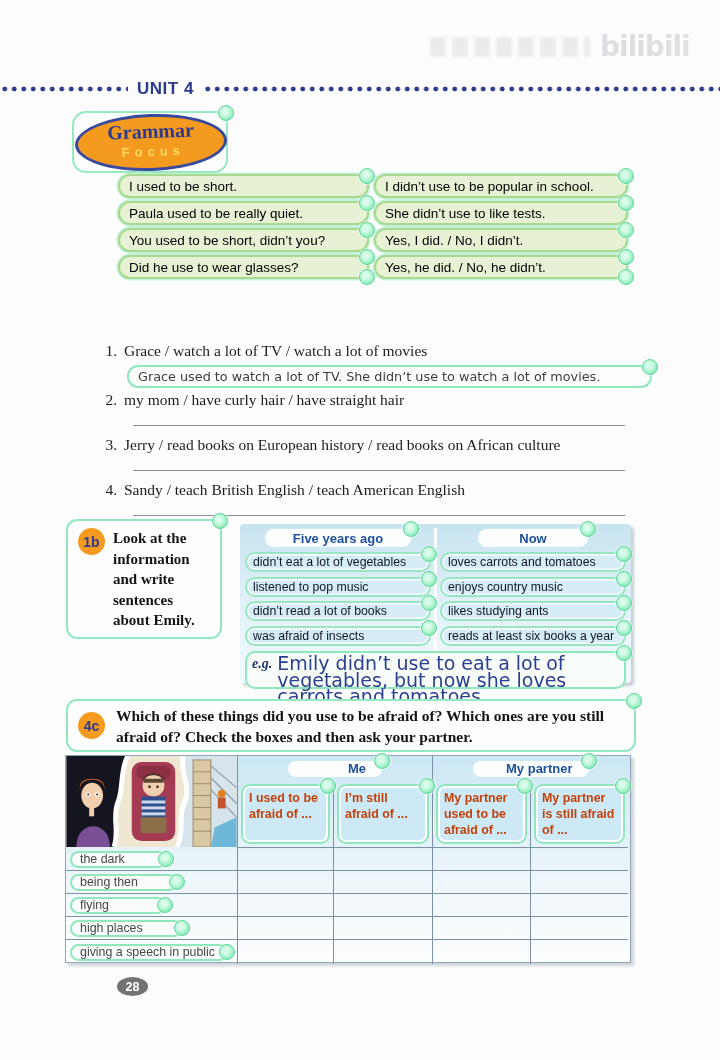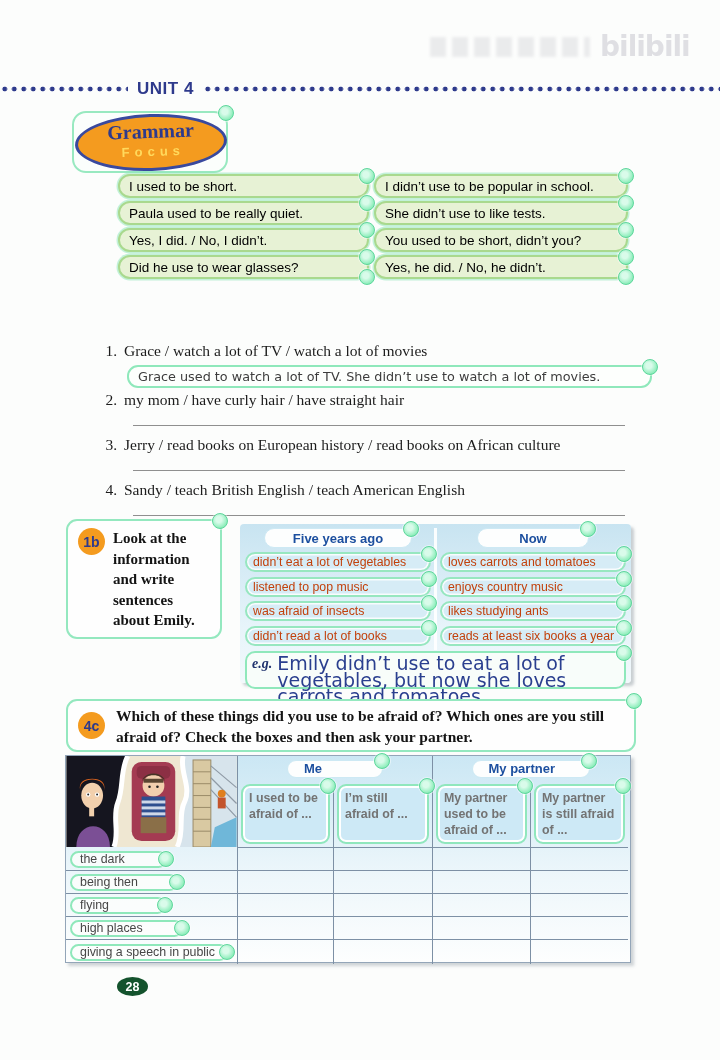--- a/index.html
+++ b/index.html
@@ -59,51 +59,51 @@
             background:linear-gradient(180deg,#c8e4f1,#e7f4fa 65%,#f2f9fc);
             box-shadow:3px 3px 3px rgba(150,160,168,.5);box-sizing:border-box;padding:4px 3px 0;}
   .b4-cols{display:flex;}
   .b4-col{width:190px;}
   .b4-divider{width:3px;background:rgba(255,255,255,.9);margin:0 1px;}
   .b4-head{position:relative;margin:0 auto 4px;height:18px;border-radius:11px;background:#fdfefe;
            border:1.5px solid #cde9f4;color:#1c4f9f;font-weight:bold;font-size:13px;
            display:flex;align-items:center;justify-content:center;}
   .b4-row{position:relative;height:16px;margin:0 2px 4.5px;border-radius:10px;background:#d6ecf6;
           border:2px solid #97e7c0;box-shadow:inset 0 0 0 1.5px rgba(255,255,255,.85);
-          color:#c2410c;font-size:12.3px;display:flex;align-items:center;padding:0 6px;white-space:nowrap;}
+          color:#0f172a;font-size:12.3px;display:flex;align-items:center;padding:0 6px;white-space:nowrap;}
   .b4-example{position:relative;margin:1px 2px 0;height:38px;border:2px solid #8fe8bb;border-radius:10px;
               background:#f8fdfa;display:flex;padding:2px 5px;gap:5px;box-sizing:border-box;}
   .eg-label{font-family:"Liberation Serif",serif;font-style:italic;font-weight:bold;color:#20336e;
             font-size:14px;line-height:17px;}
   .eg-text{font-family:"DejaVu Sans",sans-serif;font-size:19px;color:#2a3f8f;line-height:16.5px;}
   
   .c4-box{left:66px;top:699px;width:570px;height:53px;}
   .c4-box .sec-title{font-size:15.5px;line-height:21px;}
   .c4-table{position:absolute;left:65px;top:755px;width:566px;height:208px;display:grid;
             grid-template-columns:172px 96px 99px 98px 97px;
             grid-template-rows:25px 67px 23px 23px 23px 23px 24px;
             background:linear-gradient(180deg,#cbe7f4,#eef7fb 60%,#fdfefe);
             border:1px solid #93a5b8;box-shadow:3px 3px 3px rgba(150,160,168,.45);box-sizing:border-box;}
   .c4-cell{position:relative;box-sizing:border-box;}
   .br{border-right:1px solid #7d90a5;}
   .bb{border-bottom:1px solid #7d90a5;}
   .c4-group{display:flex;align-items:center;justify-content:center;}
   .c4-gpill{position:relative;height:18px;min-width:96px;padding:0 16px;border-radius:11px;background:#fdfefe;
             border:1.5px solid #cde9f4;color:#1c4f9f;font-weight:bold;font-size:13px;
-            display:flex;align-items:center;justify-content:flex-start;box-sizing:border-box;}
+            display:flex;align-items:center;justify-content:flex-end;box-sizing:border-box;}
   .c4-sub{position:relative;margin:3px;border-radius:9px;background:#cde9f6;border:2px solid #90e7bd;
-          box-shadow:inset 0 0 0 2px #fff;color:#737373;font-weight:bold;font-size:12.4px;
+          box-shadow:inset 0 0 0 2px #fff;color:#c2410c;font-weight:bold;font-size:12.4px;
           padding:4px 6px;line-height:16px;}
   .c4-labelcell{display:flex;align-items:center;}
   .c4-label{position:relative;margin-left:4px;height:17px;border:2px solid #8fe8bb;border-radius:11px;
             background:rgba(252,254,253,.8);color:#474747;font-size:12.4px;display:flex;
             align-items:center;padding:0 8px;box-sizing:border-box;white-space:nowrap;}
   
   .page-number{position:absolute;left:117px;top:977px;width:31px;height:19px;border-radius:50%;
-               background:#14532d;color:#fff;font-weight:bold;font-size:12.5px;
+               background:#737373;color:#fff;font-weight:bold;font-size:12.5px;
                display:flex;align-items:center;justify-content:center;}
   .italic{font-style:italic;}
 </style>
 </head>
 <body>
 
 <div class="page">
 
   <div class="watermark">
     <span class="wm-blur"></span>
@@ -135,25 +135,25 @@
       </div>
     <div class="gf-cell">
         <span>Paula used to be really quiet.</span>
         <span class="handle h-tr"></span>
       </div>
     <div class="gf-cell">
         <span>She didn’t use to like tests.</span>
         <span class="handle h-tr"></span>
       </div>
     <div class="gf-cell">
+        <span>You used to be short, didn’t you?</span>
+        <span class="handle h-tr"></span>
+      </div>
+    <div class="gf-cell">
         <span>Yes, I did. / No, I didn’t.</span>
-        <span class="handle h-tr"></span>
-      </div>
-    <div class="gf-cell">
-        <span>You used to be short, didn’t you?</span>
         <span class="handle h-tr"></span>
       </div>
     <div class="gf-cell">
         <span>Did he use to wear glasses?</span>
         <span class="handle h-tr"></span>
         <span class="handle h-br"></span>
       </div>
     <div class="gf-cell">
         <span>Yes, he did. / No, he didn’t.</span>
         <span class="handle h-tr"></span>
@@ -203,25 +203,25 @@
           </div>
         <div class="b4-row">
             <span>didn’t eat a lot of vegetables</span>
             <span class="handle h-tr"></span>
           </div>
         <div class="b4-row">
             <span>listened to pop music</span>
             <span class="handle h-tr"></span>
           </div>
         <div class="b4-row">
+            <span>didn’t read a lot of books</span>
+            <span class="handle h-tr"></span>
+          </div>
+        <div class="b4-row">
             <span>was afraid of insects</span>
-            <span class="handle h-tr"></span>
-          </div>
-        <div class="b4-row">
-            <span>didn’t read a lot of books</span>
             <span class="handle h-tr"></span>
           </div>
       </div>
       <div class="b4-divider"></div>
       <div class="b4-col">
         <div class="b4-head" style="width:110px;">
             <span>Now</span>
             <span class="handle h-tr"></span>
           </div>
         <div class="b4-row">

